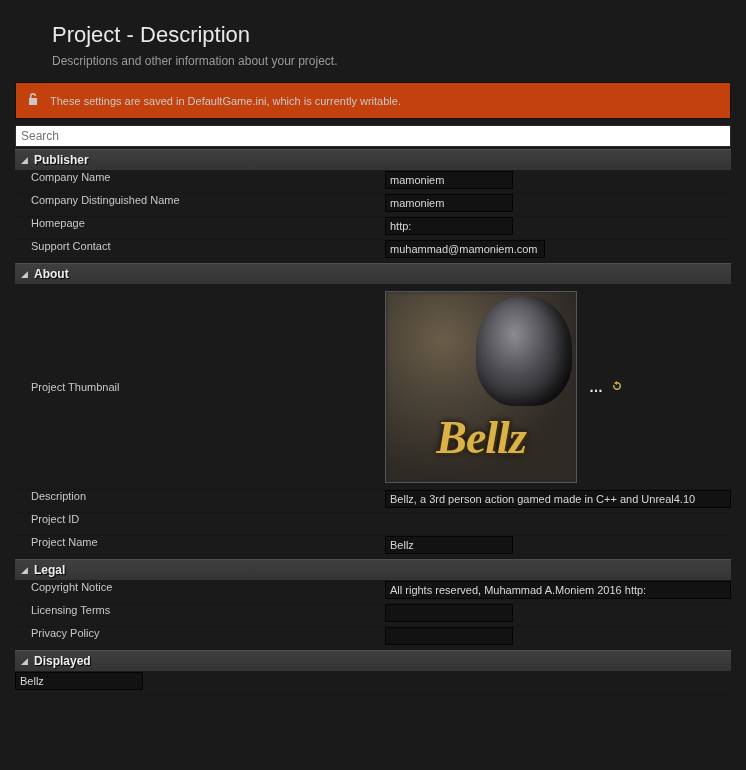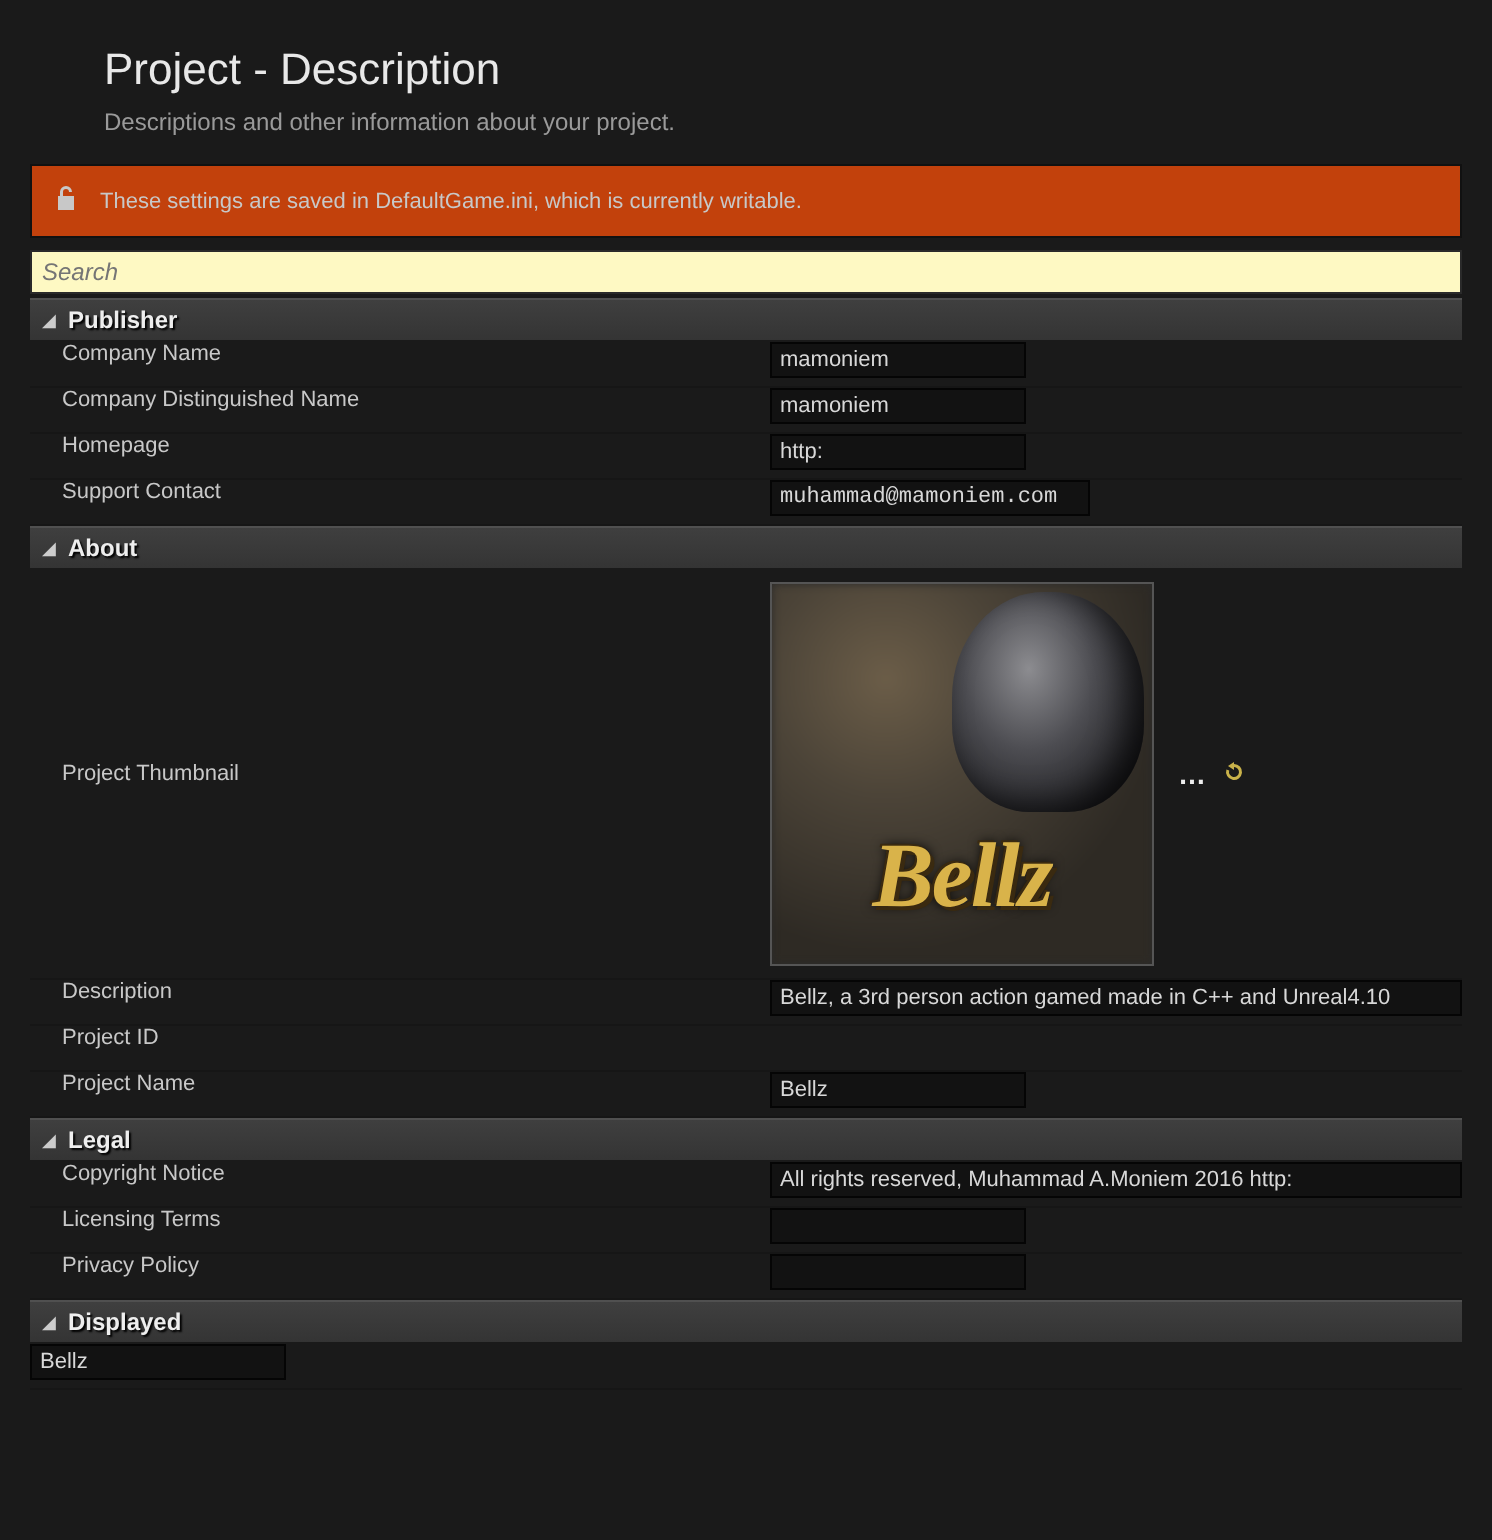--- a/index.html
+++ b/index.html
@@ -37,27 +37,26 @@
   }
   .info-banner .banner-text {
     font-size: 11px;
     color: #c8c8c8;
   }
   .search-box {
     margin: 0 15px 2px 15px;
   }
   .search-box input {
     width: 100%;
-    background: #fef9c3;
+    background: #ffffff;
     border: 1px solid #2a2a2a;
     color: #888;
     padding: 3px 5px;
     font-size: 12px;
     outline: none;
-    font-style: italic;
   }
   .section {
     margin: 0 15px;
   }
   .section-header {
     background: linear-gradient(#3f3f3f, #343434);
     border-top: 1px solid #505050;
     border-bottom: 1px solid #1a1a1a;
     padding: 3px 6px;
     display: flex;
@@ -104,21 +103,21 @@
   .text-input {
     background: #121212;
     border: 1px solid #050505;
     color: #d8d8d8;
     padding: 1px 4px;
     font-size: 11px;
     height: 18px;
     outline: none;
   }
   .text-input.short { width: 128px; }
-  .text-input.med { width: 160px; font-family: Liberation Mono, monospace; }
+  .text-input.med { width: 160px; }
   .text-input.wide { flex:1; min-width:0; }
   .text-input.guid { width: 280px; }
   .dropdown-btn {
     width: 20px;
     height: 18px;
     background: linear-gradient(#555,#3a3a3a);
     border: 1px solid #222;
     display: flex;
     align-items: center;
     justify-content: center;

